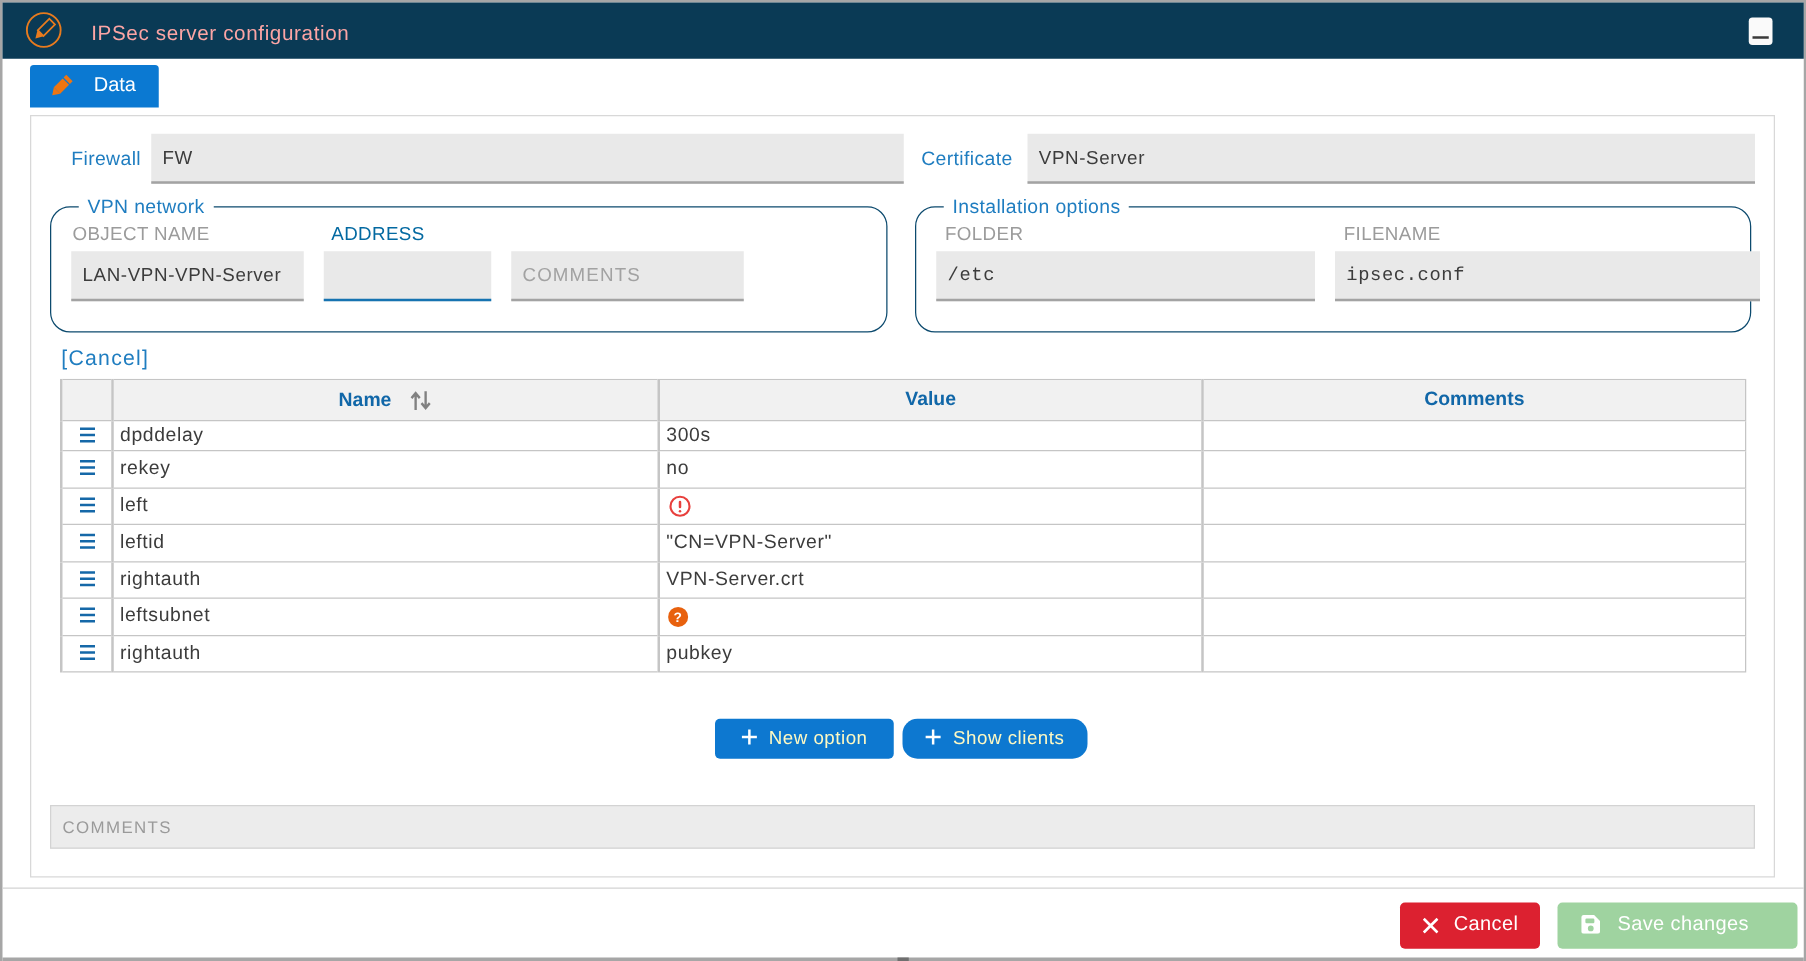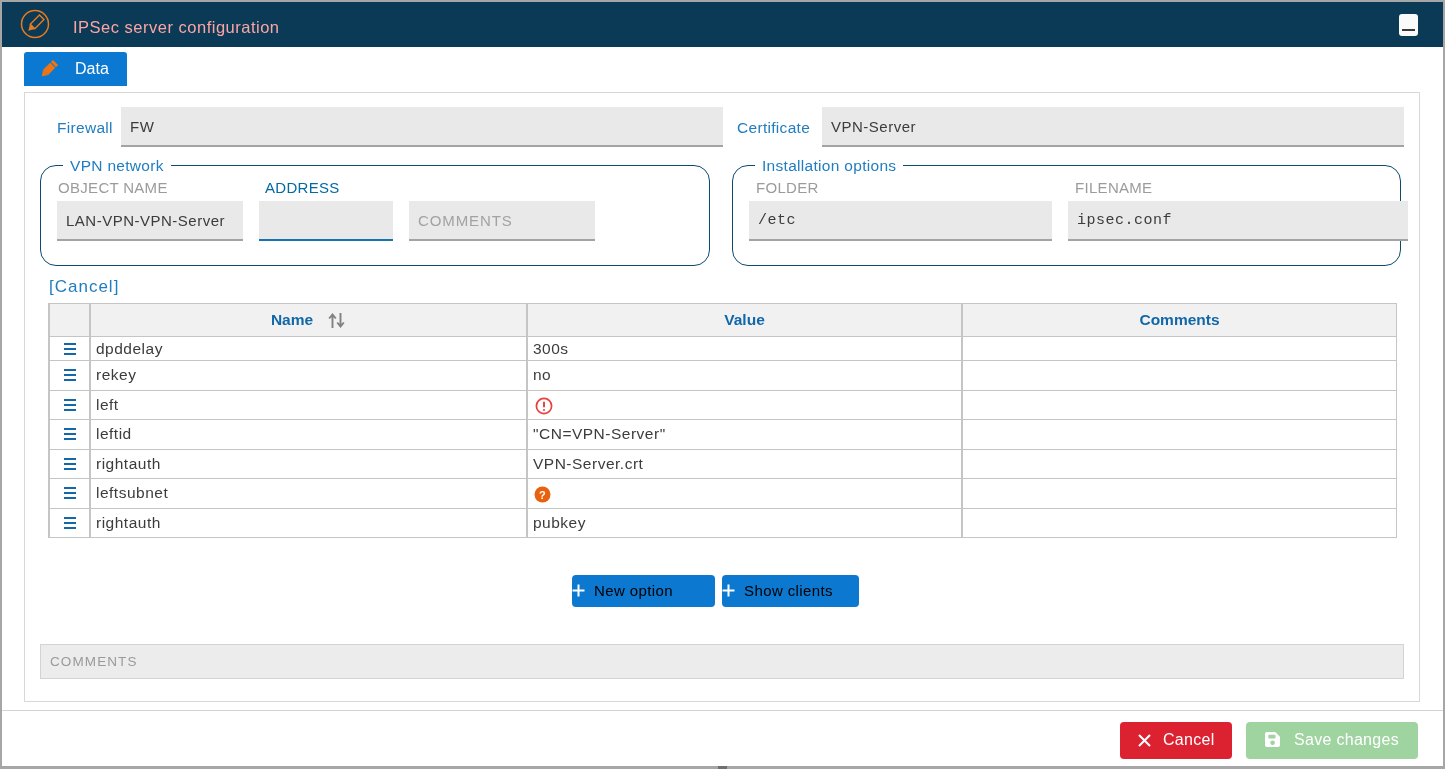--- a/index.html
+++ b/index.html
@@ -33,26 +33,26 @@
 #tblwrap { position:absolute; left:23px; top:210px; width:1349px; height:257px; overflow:hidden; }
 table { border-collapse:collapse; table-layout:fixed; width:1348px; }
 th,td { border:1px solid #c5c5c5; border-left-width:2px; border-right-width:2px; overflow:hidden; }
 th { height:33px; background:#f1f1f1; color:#1167a8; font-size:15.5px; font-weight:bold; }
 td { height:29.5px; font-size:15.5px; letter-spacing:0.5px; color:#3c3c3c; padding:0 0 0 5px; background:#fff; }
 td.ham { padding:0; text-align:center; }
 tr.first td { height:24px; }
 .hambars { display:inline-block; width:12px; height:12px; position:relative; top:1px; }
 .hambars i { position:absolute; left:0; width:12px; height:2px; background:#1568a8; }
 
-.bbtn { position:absolute; background:#0d78d0; border-radius:4px; color:#000000; font-size:15px; letter-spacing:0.4px;
-  height:32px; line-height:32px; text-align:left; }
+.bbtn { position:absolute; background:#0d78d0; border-radius:4px; color:#fef9c3; font-size:15px; letter-spacing:0.4px;
+  height:32px; line-height:32px; text-align:center; }
 #footer-sep { position:absolute; left:0; top:708px; width:1441px; height:1px; background:#d4d4d4; }
 .fbtn { position:absolute; top:720px; height:37px; border-radius:4px; color:#fff; font-size:16px; letter-spacing:0.3px; }
 #cancel { left:1118px; width:112px; background:#dc2130; }
-#save { left:1244px; width:172px; background:#9fd3a0; }
+#save { left:1244px; width:192px; background:#9fd3a0; }
 #bottombar { position:absolute; left:0px; top:764px; width:1441px; height:3px; background:#a6a6a6; }
 #bottombar i { position:absolute; left:716px; top:0; width:9px; height:3px; background:#6f6f6f; }
 .mono { font-family:"Liberation Mono", monospace; }
 </style>
 </head>
 <body>
 <div id="win">
   <div id="titlebar">
     <svg width="46" height="45" style="position:absolute;left:12px;top:1px">
       <circle cx="21" cy="21" r="13.5" fill="none" stroke="#e87b1e" stroke-width="1.5"></circle>
@@ -182,21 +182,21 @@
               <td></td>
             </tr>
       </tbody>
         </table>
     </div>
 
     <div class="bbtn" style="left:547px;top:482px;width:143px;">
       <svg width="13" height="13" viewBox="0 0 13 13" style="position:relative;top:1px;margin-right:9px;">
           <path d="M6.5 0.5 V12.5 M0.5 6.5 H12.5" stroke="#fff" stroke-width="2"></path>
         </svg>New option</div>
-    <div class="bbtn" style="left:697px;top:482px;width:137px;">
+    <div class="bbtn" style="left:697px;top:482px;width:148px;border-radius:12px;">
       <svg width="13" height="13" viewBox="0 0 13 13" style="position:relative;top:1px;margin-right:9px;">
           <path d="M6.5 0.5 V12.5 M0.5 6.5 H12.5" stroke="#fff" stroke-width="2"></path>
         </svg>Show clients</div>
 
     <div style="position:absolute;left:15px;top:551px;width:1364px;height:35px;background:#ececec;border:1px solid #d3d3d3;">
       <span style="position:absolute;left:9px;top:9px;font-size:13.5px;color:#9a9a9a;letter-spacing:1.1px;">COMMENTS</span>
     </div>
   </div>
 
   <div id="footer-sep"></div>

